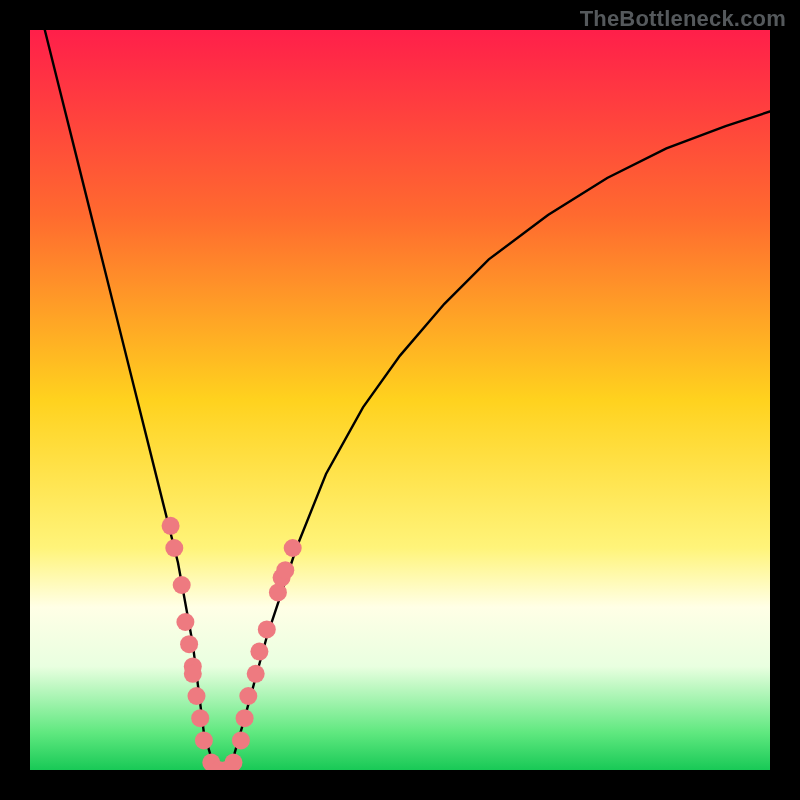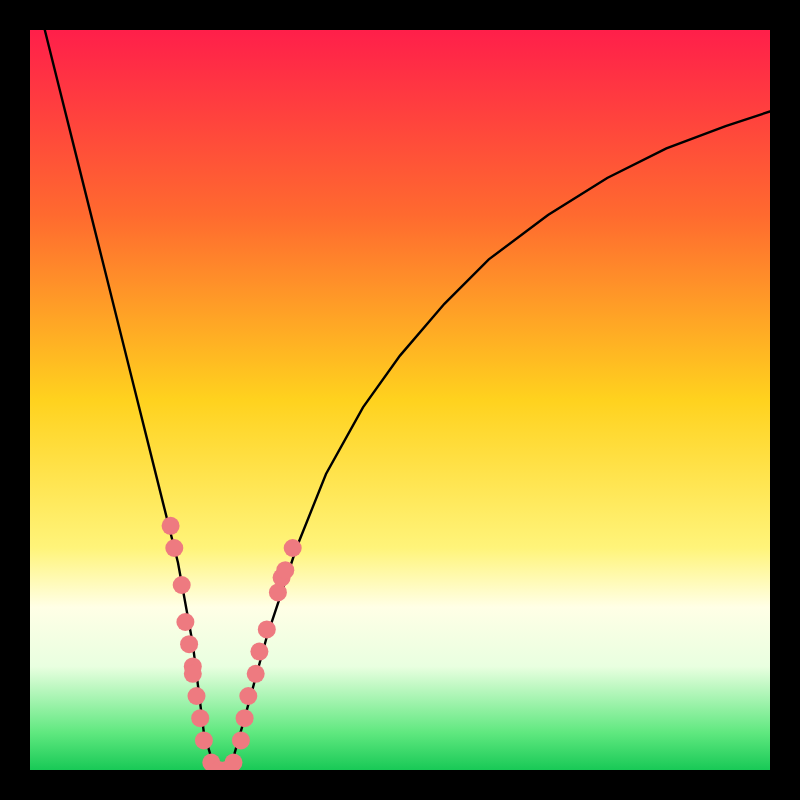--- a/index.html
+++ b/index.html
@@ -96,14 +96,15 @@
           <circle cx="236.80" cy="599.40" r="9" fill="#ee7a80"></circle>
           <circle cx="247.90" cy="562.40" r="9" fill="#ee7a80"></circle>
           <circle cx="251.60" cy="547.60" r="9" fill="#ee7a80"></circle>
           <circle cx="255.30" cy="540.20" r="9" fill="#ee7a80"></circle>
           <circle cx="262.70" cy="518.00" r="9" fill="#ee7a80"></circle>
         </g>
     </svg>
 
   </div>
 
+  <div class="watermark">TheBottleneck.com</div>
 
 </div>
 
 </body></html>

